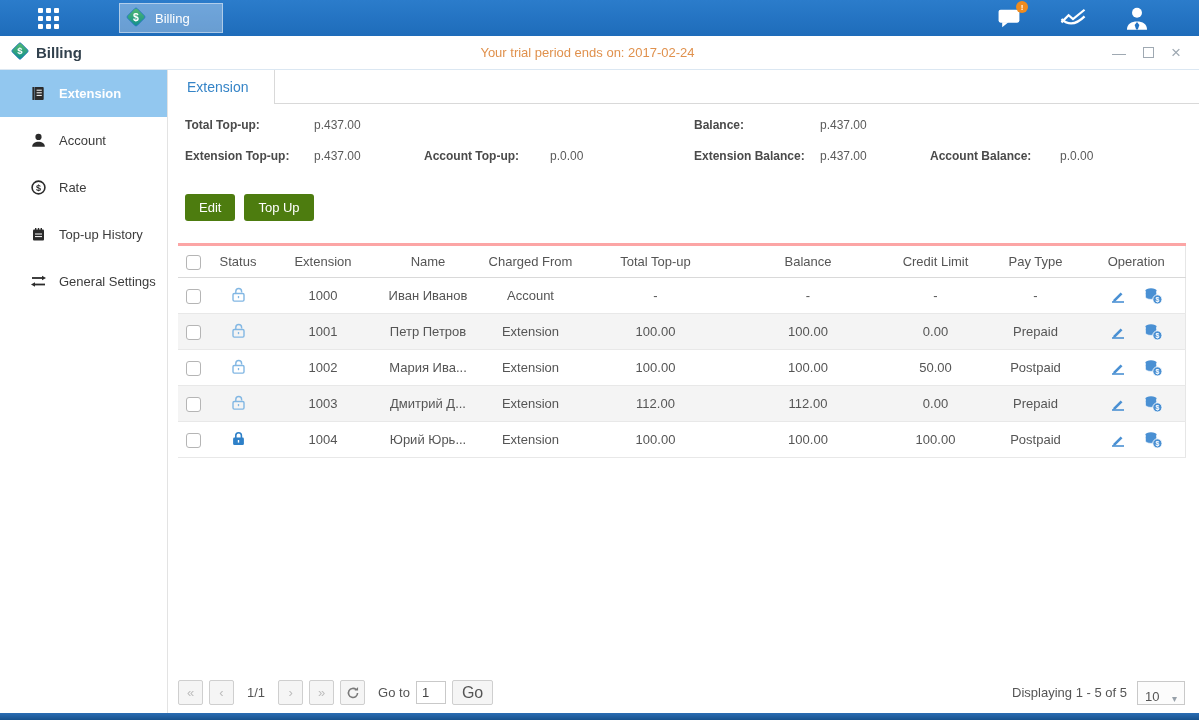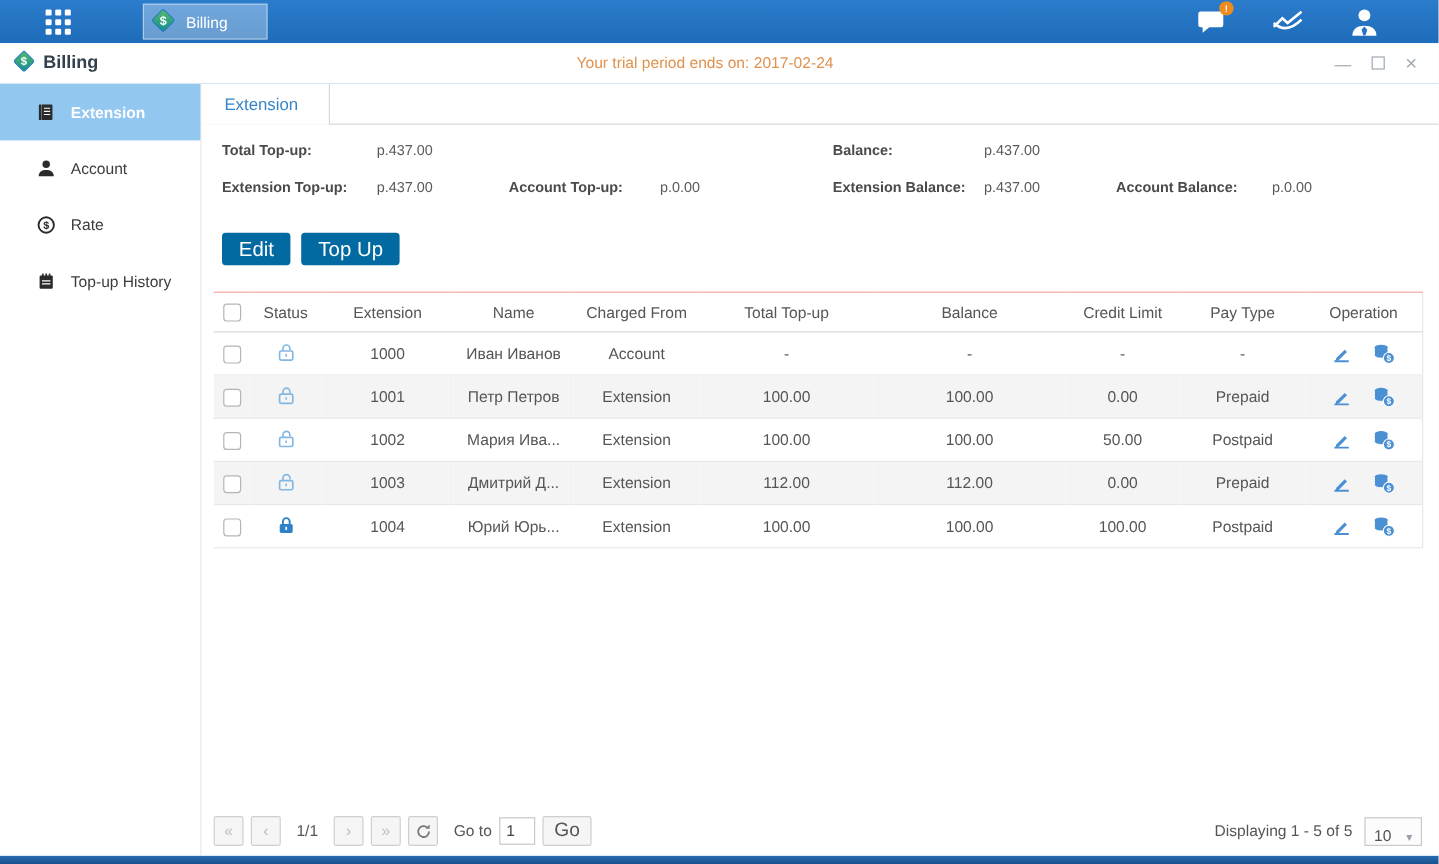--- a/index.html
+++ b/index.html
@@ -42,26 +42,26 @@
   
   .summary { position:relative; height:62px; margin-top:12px; font-size:12px; color:#5a5a5a; }
   .summary b { color:#4a4a4a; }
   .summary span { position:absolute; white-space:nowrap; }
   .r1 { top:2px; } .r2 { top:33px; }
   .p17{left:17px;} .p146{left:146px;} .p256{left:256px;} .p382{left:382px;}
   .p526{left:526px;} .p652{left:652px;} .p762{left:762px;} .p892{left:892px;}
 
   
   .btn-row { margin:16px 0 0 17px; display:flex; gap:9px; }
-  .btn { background:#0369a1; color:#fff; border:none; border-radius:3px; height:27px; padding:0 14px; font-size:17px;
+  .btn { background:#4d7c0f; color:#fff; border:none; border-radius:3px; height:27px; padding:0 14px; font-size:13px;
          font-family:"Liberation Sans",sans-serif; cursor:pointer; }
 
   
   table { margin:22px 0 0 10px; width:1007px; border-collapse:collapse; font-size:13px; color:#555; table-layout:fixed; }
-  thead th { height:33px; font-weight:normal; border-top:1px solid #fca5a5; border-bottom:1px solid #d9d9d9; text-align:center; }
+  thead th { height:33px; font-weight:normal; border-top:3px solid #fca5a5; border-bottom:1px solid #d9d9d9; text-align:center; }
   tbody td { height:35px; border-bottom:1px solid #e8e8e8; text-align:center; overflow:hidden; white-space:nowrap; }
   tbody tr:nth-child(even) { background:#f4f4f4; }
   table { border-right:1px solid #e6e6e6; }
   input[type=checkbox] { appearance:none; -webkit-appearance:none; width:15px; height:15px; border:1px solid #b5b5b5;
          border-radius:3px; background:#fff; cursor:pointer; vertical-align:middle; }
   .op-cell { display:flex; align-items:center; justify-content:center; gap:16px; height:35px; }
   .op-cell svg { cursor:pointer; }
 
   
   .pagination { position:absolute; bottom:8px; left:10px; right:14px; display:flex; align-items:center; gap:6px;
@@ -199,20 +199,31 @@
           <svg width="17" height="17" viewBox="0 0 17 17">
             <rect x="3" y="3.6" width="11" height="11" rx="1" fill="currentColor"></rect>
             <rect x="5" y="2" width="1.4" height="3" fill="currentColor"></rect>
             <rect x="7.8" y="2" width="1.4" height="3" fill="currentColor"></rect>
             <rect x="10.6" y="2" width="1.4" height="3" fill="currentColor"></rect>
             <line x1="5" y1="8" x2="12" y2="8" stroke="#fff" stroke-width="1"></line>
             <line x1="5" y1="10.6" x2="12" y2="10.6" stroke="#fff" stroke-width="1"></line>
           </svg>
         </span>
         <span>Top-up History</span>
+      </div>
+      <div class="side-item">
+        <span class="icon">
+          <svg width="17" height="17" viewBox="0 0 17 17">
+            <line x1="2" y1="5" x2="12.5" y2="5" stroke="currentColor" stroke-width="1.8"></line>
+            <path d="M12 2.8 L16 5 L12 7.2 z" fill="currentColor"></path>
+            <line x1="4.5" y1="11.5" x2="15" y2="11.5" stroke="currentColor" stroke-width="1.8"></line>
+            <path d="M5 9.3 L1 11.5 L5 13.7 z" fill="currentColor"></path>
+          </svg>
+        </span>
+        <span>General Settings</span>
       </div>
     </div>
 
     <div class="content">
 
       <div class="tabstrip">
         <div class="tab">Extension</div>
       </div>
 
       <div class="summary">

